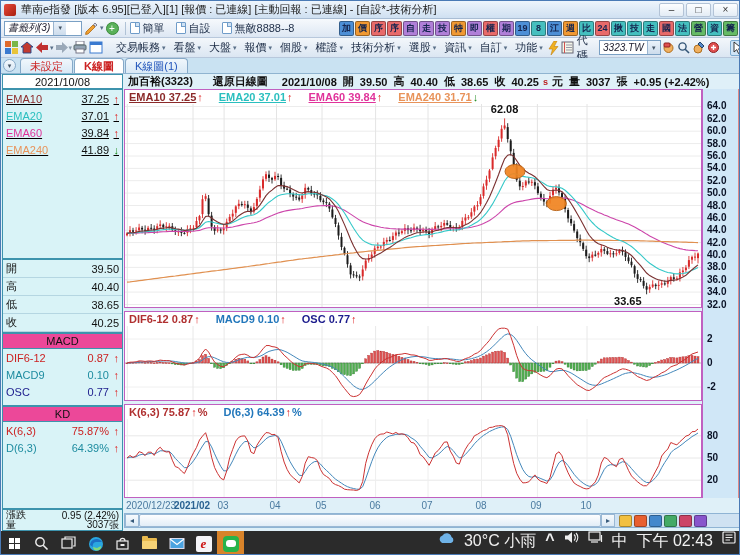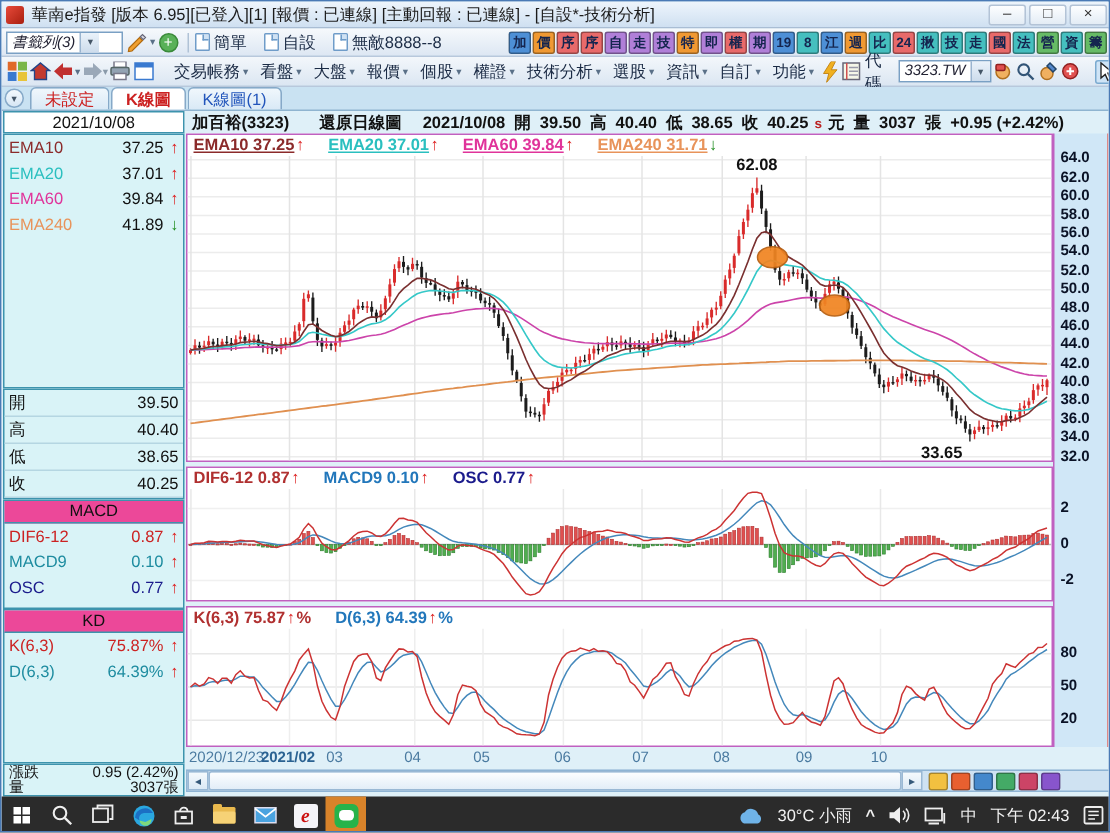--- a/index.html
+++ b/index.html
@@ -68,21 +68,21 @@
   .tab.active { background:#fff; font-weight:bold; }
   
   #content { position:absolute; top:73px; left:0; width:740px; height:457px;
     background:#dff0f8; }
   #right-red-line { position:absolute; top:0; right:0; width:2px; height:457px; background:#e69a9a; }
   
   .spanel { position:absolute; left:1px; width:121px; background:#d9f3f7;
     border:1px solid #3d93ad; }
   #sb-date { top:0; height:15px; background:#fff; display:flex; align-items:center;
     justify-content:center; color:#111; }
-  #sb-ema   { top:15px;  height:170px; }
+  #sb-ema   { top:15px;  height:170px;text-decoration:underline; }
   #sb-ohlc  { top:185px; height:74px; }
   #sb-macd  { top:259px; height:73px; }
   #sb-kd    { top:332px; height:103px; }
   #sb-info  { top:435px; height:22px; }
   .srow { display:flex; align-items:center; height:17px; padding:0 3px; }
   .srow .lab { flex:1; font-size:11px; }
   .srow .val { font-size:11px; color:#111; }
   .srow .arr { width:10px; text-align:right; font-weight:bold; font-size:11px; }
   .arr.up { color:#d22; } .arr.down { color:#1a8a1a; }
   .orow { height:18px; border-bottom:1px solid #b5d6e2; }
@@ -139,22 +139,22 @@
   .folder-ic::before { content:""; position:absolute; top:-2px; left:0; width:6px; height:3px;
     background:#e9b94d; border-radius:1px 1px 0 0; }
   .folder-ic::after { content:""; position:absolute; bottom:0; left:0; width:15px; height:8px;
     background:#f6d276; border-radius:1px; }
   .etrade-ic { width:16px; height:16px; background:#f4f4f8; border-radius:2px;
     display:flex; align-items:center; justify-content:center;
     font:italic bold 13px "Liberation Serif","DejaVu Serif",serif; color:#cc1111; }
   .line-ic { width:16px; height:16px; background:#27b34a; border-radius:4px;
     display:flex; align-items:center; justify-content:center; }
   .line-ic span { width:10px; height:7px; background:#fff; border-radius:3px; display:block; }
-  #tray { margin-left:auto; display:flex; align-items:center; gap:9px; color:#f0f0f0;
-    font-size:11px; padding-right:5px; }
+  #tray { margin-left:auto; display:flex; align-items:flex-start; gap:9px; color:#f0f0f0;
+    font-size:16px; padding-right:5px; }
   #tray .tico { display:flex; align-items:center; }
   #tb-time { text-align:center; }
 </style>
 </head>
 <body>
 
 <div id="screen">
 
   <div id="titlebar">
     <div id="app-icon"></div>

